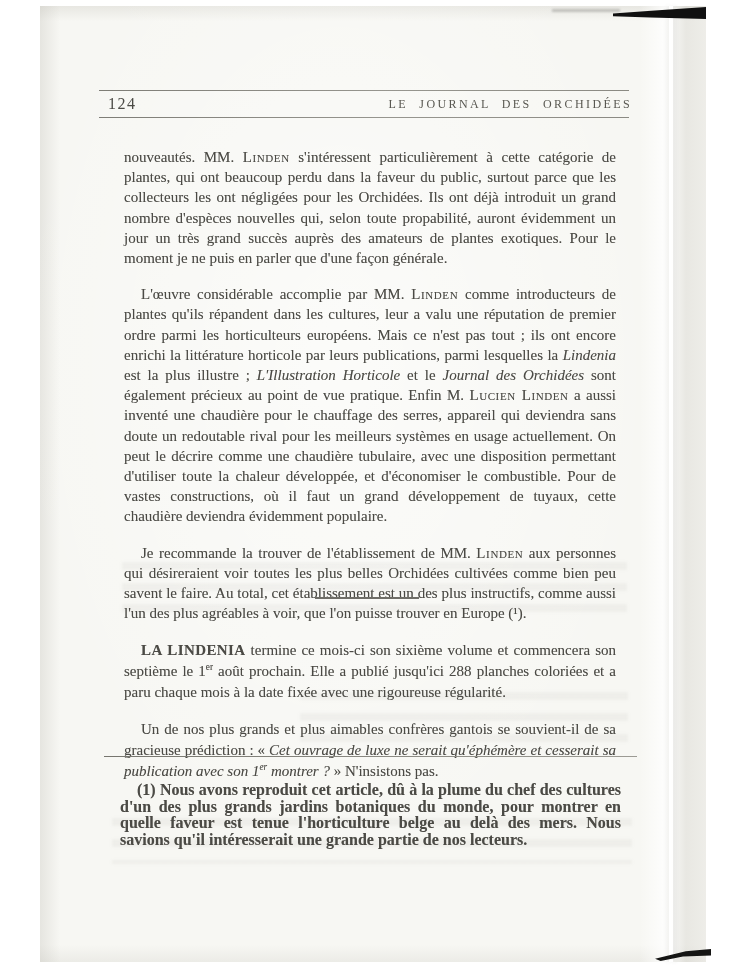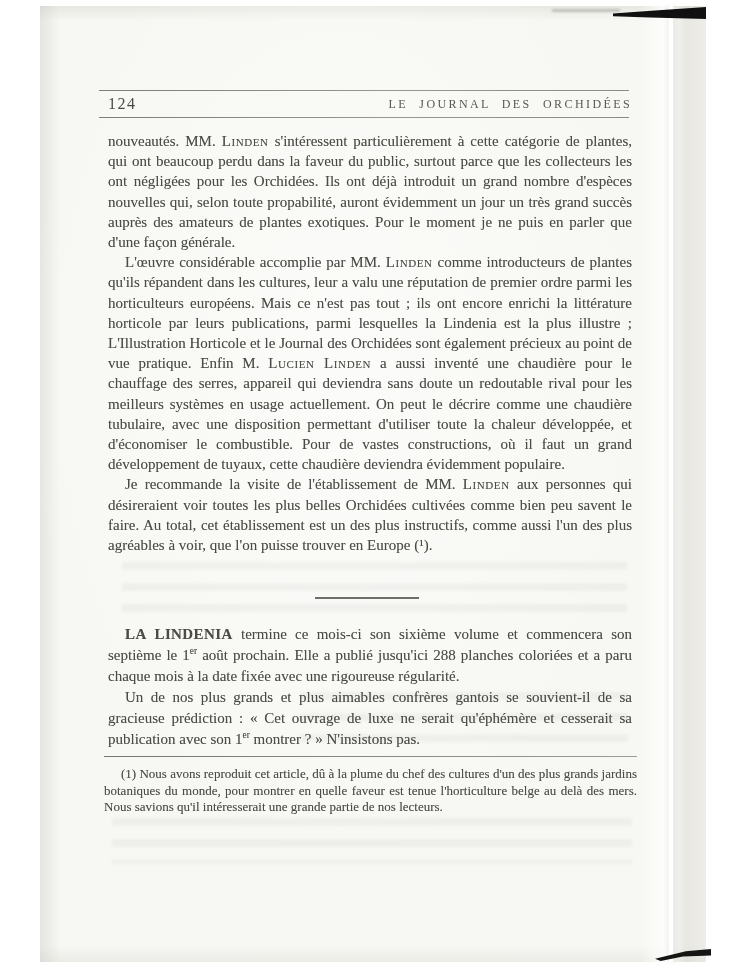--- a/index.html
+++ b/index.html
@@ -61,25 +61,25 @@
     font-size:12px;letter-spacing:2.4px;word-spacing:6px;color:var(--title-ink);
   }
   
   .textblock{
     position:absolute;left:108px;width:524px;text-align:justify;
     color:var(--ink);
     text-shadow:0 0 0.6px rgba(75,74,69,0.35);
   }
   #article-body{top:131px;font-size:15px;line-height:20.2px;}
   #news-section{top:624px;font-size:15px;line-height:21px;}
-  #footnote-text{left:104px;top:766px;width:533px;font-size:13px;line-height:16.6px;}
-  .para{margin:0;padding:0;}
+  #footnote-text{left:104px;top:766px;width:533px;font-size:16px;line-height:16.6px;font-weight:bold;}
+  .para{margin:16px;padding:0;}
   .para.indent{text-indent:17px;}
   .seg-sc{font-variant:small-caps;letter-spacing:0.6px;}
-  .seg-i{}
+  .seg-i{font-style:italic;}
   .seg-b{font-weight:bold;letter-spacing:0.4px;}
   .seg-sup{vertical-align:super;font-size:0.62em;line-height:0;}
   
   .section-divider{left:315px;top:597px;width:104px;height:2px;background:#6f6e68;}
   .footnote-rule{left:104px;top:756px;width:533px;background:linear-gradient(90deg,#76756e,#9c9b94);}
 </style>
 </head>
 <body>
 
 <div class="scan"></div>
@@ -92,21 +92,21 @@
 <div class="bleed b3"></div>
 
 <div class="rule rule-header-top"></div>
 <div class="page-number">124</div>
 <div class="journal-title">LE JOURNAL DES ORCHIDÉES</div>
 <div class="rule rule-header-bottom"></div>
 
 <div class="textblock" id="article-body">
     <p class="para"><span>nouveautés. MM. </span><span class="seg-sc">Linden</span><span> s'intéressent particulièrement à cette catégorie de plantes, qui ont beaucoup perdu dans la faveur du public, surtout parce que les collecteurs les ont négligées pour les Orchidées. Ils ont déjà introduit un grand nombre d'espèces nouvelles qui, selon toute propabilité, auront évidemment un jour un très grand succès auprès des amateurs de plantes exotiques. Pour le moment je ne puis en parler que d'une façon générale.</span></p>
     <p class="para indent"><span>L'œuvre considérable accomplie par MM. </span><span class="seg-sc">Linden</span><span> comme introducteurs de plantes qu'ils répandent dans les cultures, leur a valu une réputation de premier ordre parmi les horticulteurs européens. Mais ce n'est pas tout ; ils ont encore enrichi la littérature horticole par leurs publications, parmi lesquelles la </span><span class="seg-i">Lindenia</span><span> est la plus illustre ; </span><span class="seg-i">L'Illustration Horticole</span><span> et le </span><span class="seg-i">Journal des Orchidées</span><span> sont également précieux au point de vue pratique. Enfin M. </span><span class="seg-sc">Lucien Linden</span><span> a aussi inventé une chaudière pour le chauffage des serres, appareil qui deviendra sans doute un redoutable rival pour les meilleurs systèmes en usage actuellement. On peut le décrire comme une chaudière tubulaire, avec une disposition permettant d'utiliser toute la chaleur développée, et d'économiser le combustible. Pour de vastes constructions, où il faut un grand développement de tuyaux, cette chaudière deviendra évidemment populaire.</span></p>
-    <p class="para indent"><span>Je recommande la visite de l'établissement de MM. </span><span class="seg-sc">Linden</span><span> aux personnes qui désireraient voir toutes les plus belles Orchidées cultivées comme bien peu savent le faire. Au total, cet établissement est un des plus instructifs, comme aussi l'un des plus agréables à voir, que l'on puisse trouver en Europe (¹).</span></p>
+    <p class="para indent"><span>Je recommande la trouver de l'établissement de MM. </span><span class="seg-sc">Linden</span><span> aux personnes qui désireraient voir toutes les plus belles Orchidées cultivées comme bien peu savent le faire. Au total, cet établissement est un des plus instructifs, comme aussi l'un des plus agréables à voir, que l'on puisse trouver en Europe (¹).</span></p>
   </div>
 
 <div class="rule section-divider"></div>
 
 <div class="textblock" id="news-section">
     <p class="para indent"><span class="seg-b">LA LINDENIA</span><span> termine ce mois-ci son sixième volume et commencera son septième le 1</span><span class="seg-sup">er</span><span> août prochain. Elle a publié jusqu'ici 288 planches coloriées et a paru chaque mois à la date fixée avec une rigoureuse régularité.</span></p>
     <p class="para indent"><span>Un de nos plus grands et plus aimables confrères gantois se souvient-il de sa gracieuse prédiction : « </span><span class="seg-i">Cet ouvrage de luxe ne serait qu'éphémère et cesserait sa publication avec son 1</span><span class="seg-i seg-sup">er</span><span class="seg-i"> montrer ?</span><span> » N'insistons pas.</span></p>
   </div>
 
 <div class="rule footnote-rule"></div>

